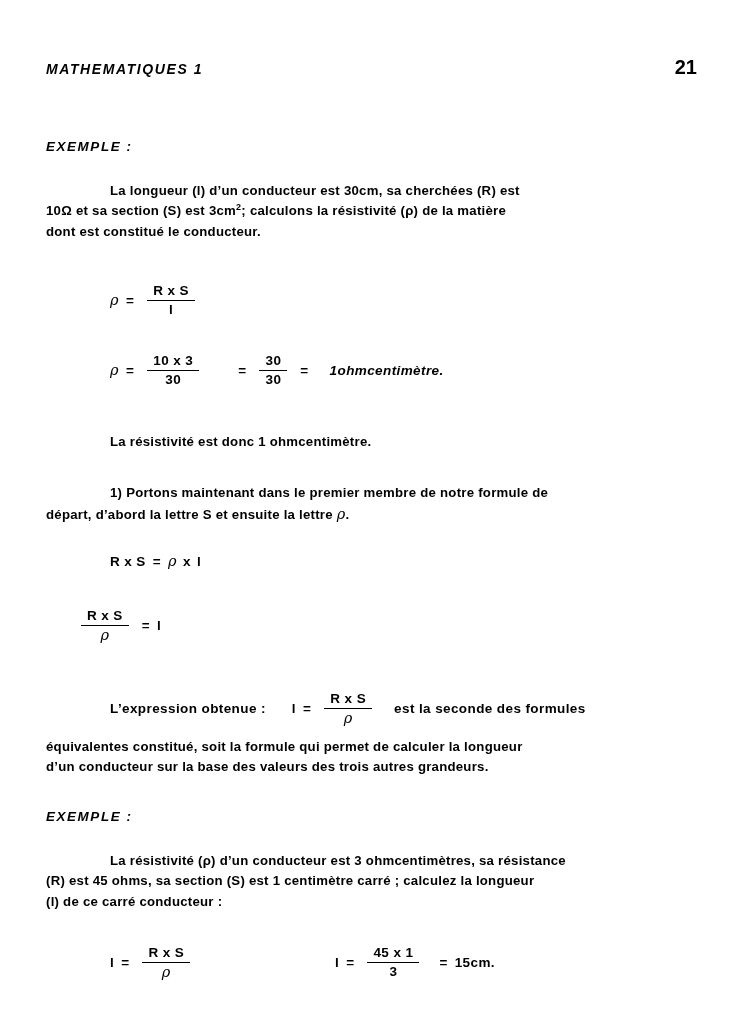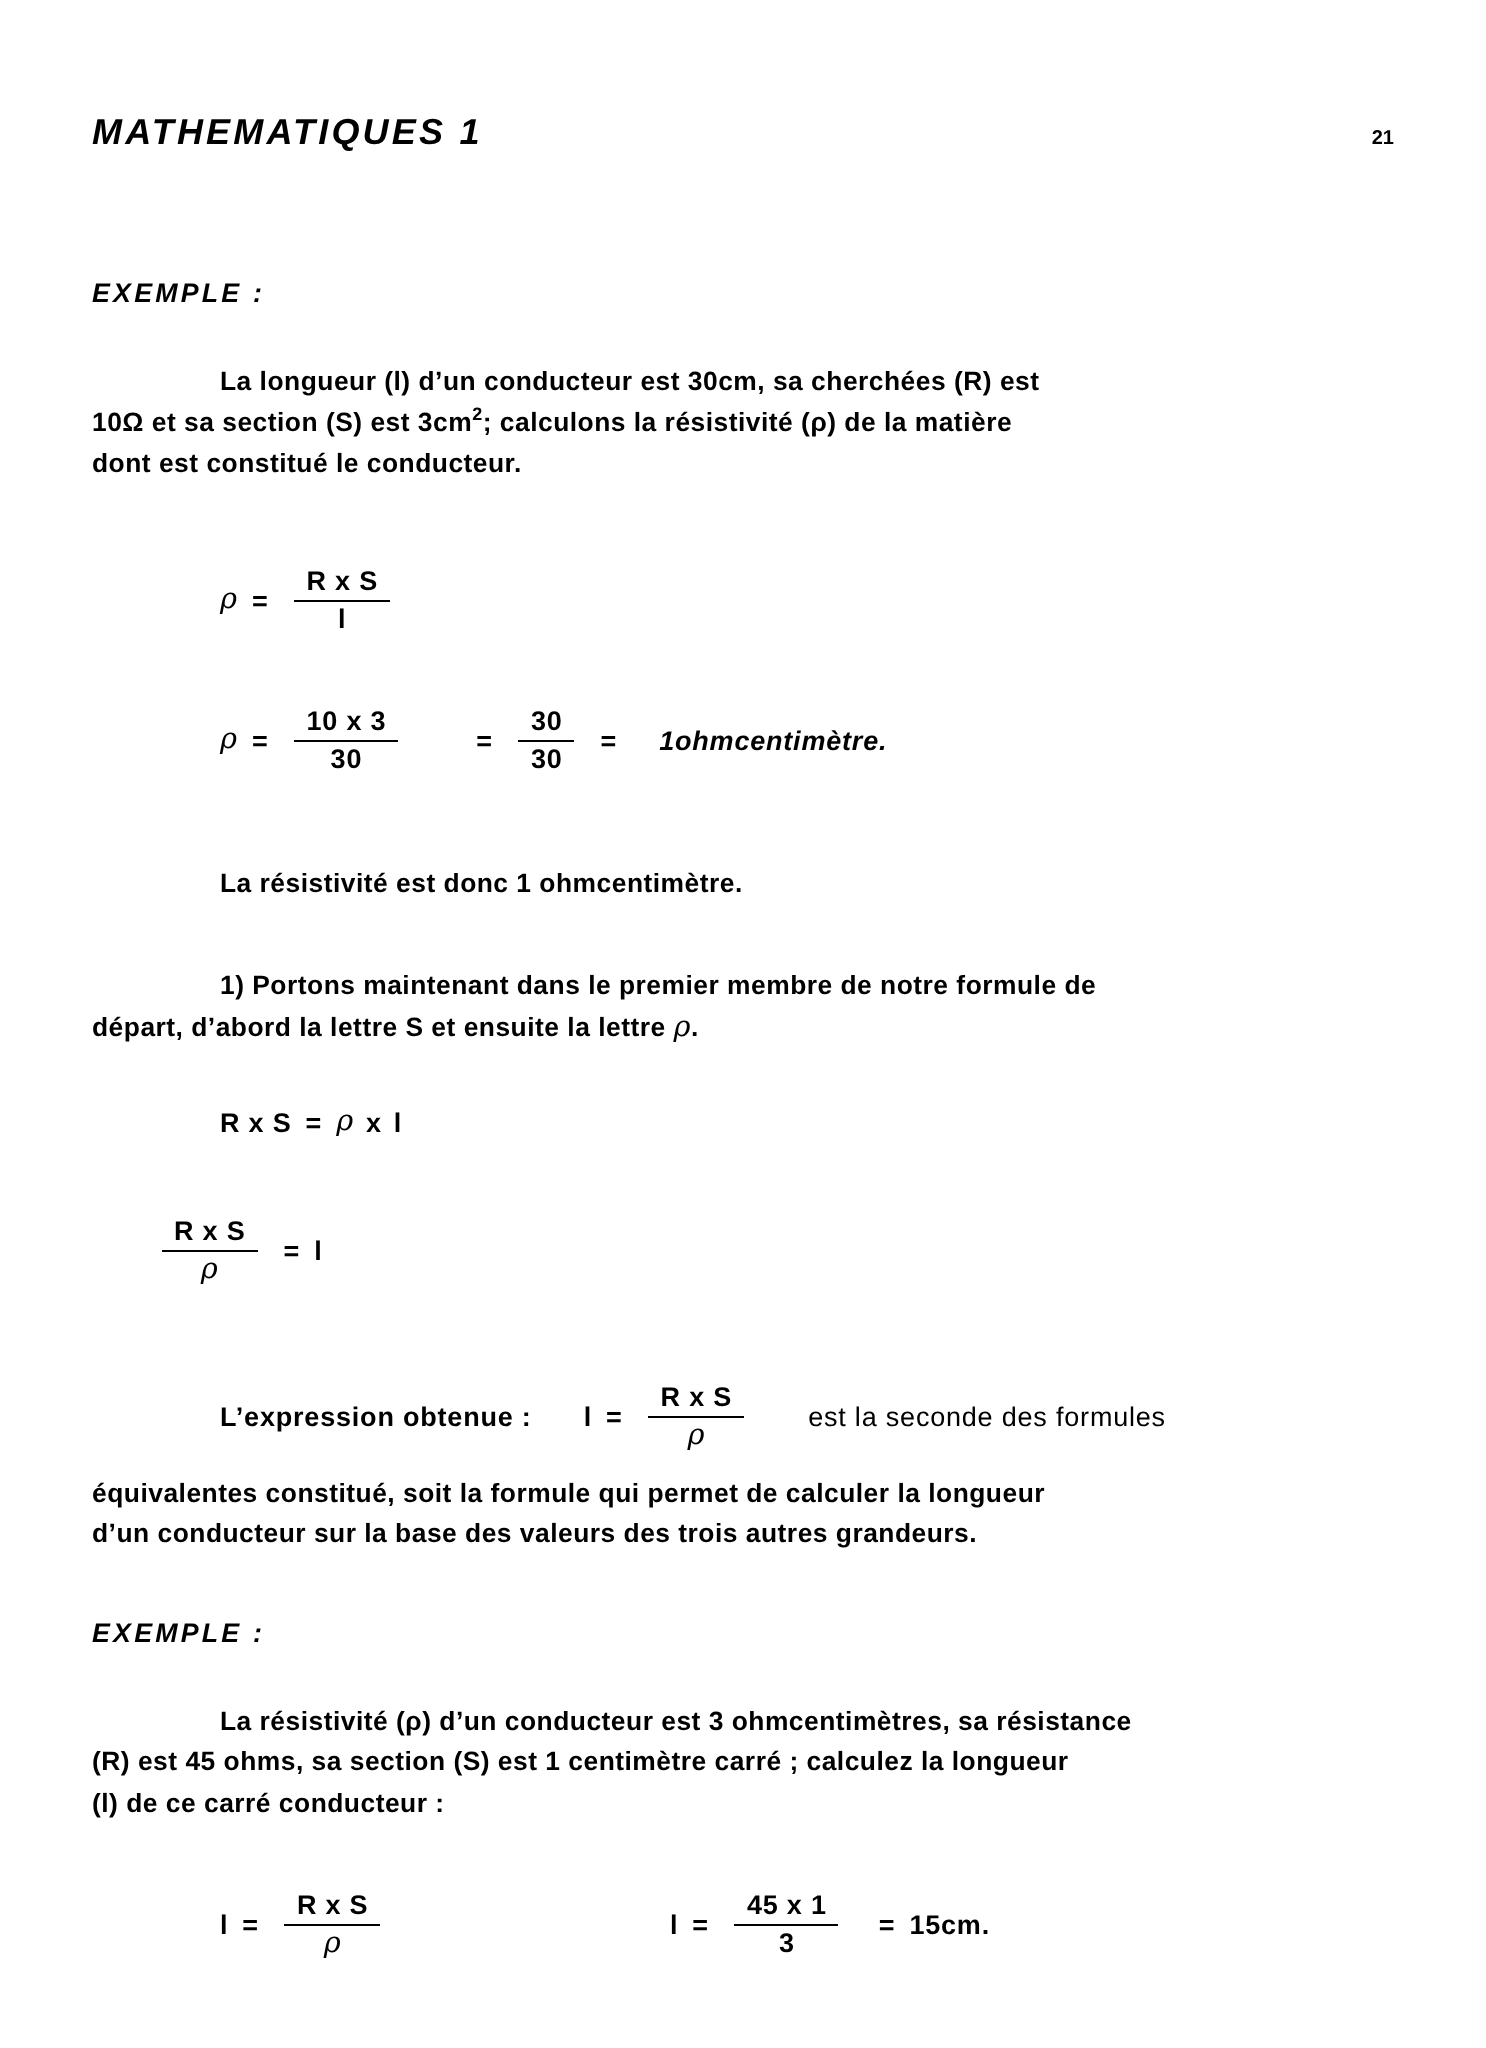--- a/index.html
+++ b/index.html
@@ -28,26 +28,26 @@
     top: 56px;
     left: 46px;
     right: 46px;
     display: flex;
     justify-content: space-between;
     align-items: baseline;
   }
   .header-title {
     font-style: italic;
     font-weight: bold;
-    font-size: 18px;
+    font-size: 14px;
     letter-spacing: 1.6px;
   }
   .header-page {
     font-weight: bold;
-    font-size: 10px;
+    font-size: 20px;
   }
   
   .body-text {
     position: absolute;
     font-size: 13.2px;
     font-weight: bold;
     line-height: 1.55;
     letter-spacing: 0.25px;
     text-align: left;
   }
@@ -171,21 +171,21 @@
   </div>
 
   <div class="math" style="top:691px; left:110px;">
     <span style="font-weight:bold;">L’expression obtenue :</span>
     <span style="margin-left:26px;">l</span>
     <span class="eq">=</span>
     <span class="frac">
       <span class="num">R  x  S</span>
       <span class="den rho">ρ</span>
     </span>
-    <span style="margin-left:26px; font-weight:normal;">est la seconde des formules</span>
+    <span style="margin-left:16px; font-weight:bold;">est la seconde des formules</span>
   </div>
 
   <div class="body-text" style="top:737px; left:46px; width:655px;">
     <span>équivalentes constitué, soit la formule qui permet de calculer la longueur</span><br>
     <span>d’un conducteur sur la base des valeurs des trois autres grandeurs.</span>
   </div>
 
   <div class="section-label" style="top:809px; left:46px;">EXEMPLE :</div>
 
   <div class="body-text" style="top:851px; left:46px; width:660px;">

